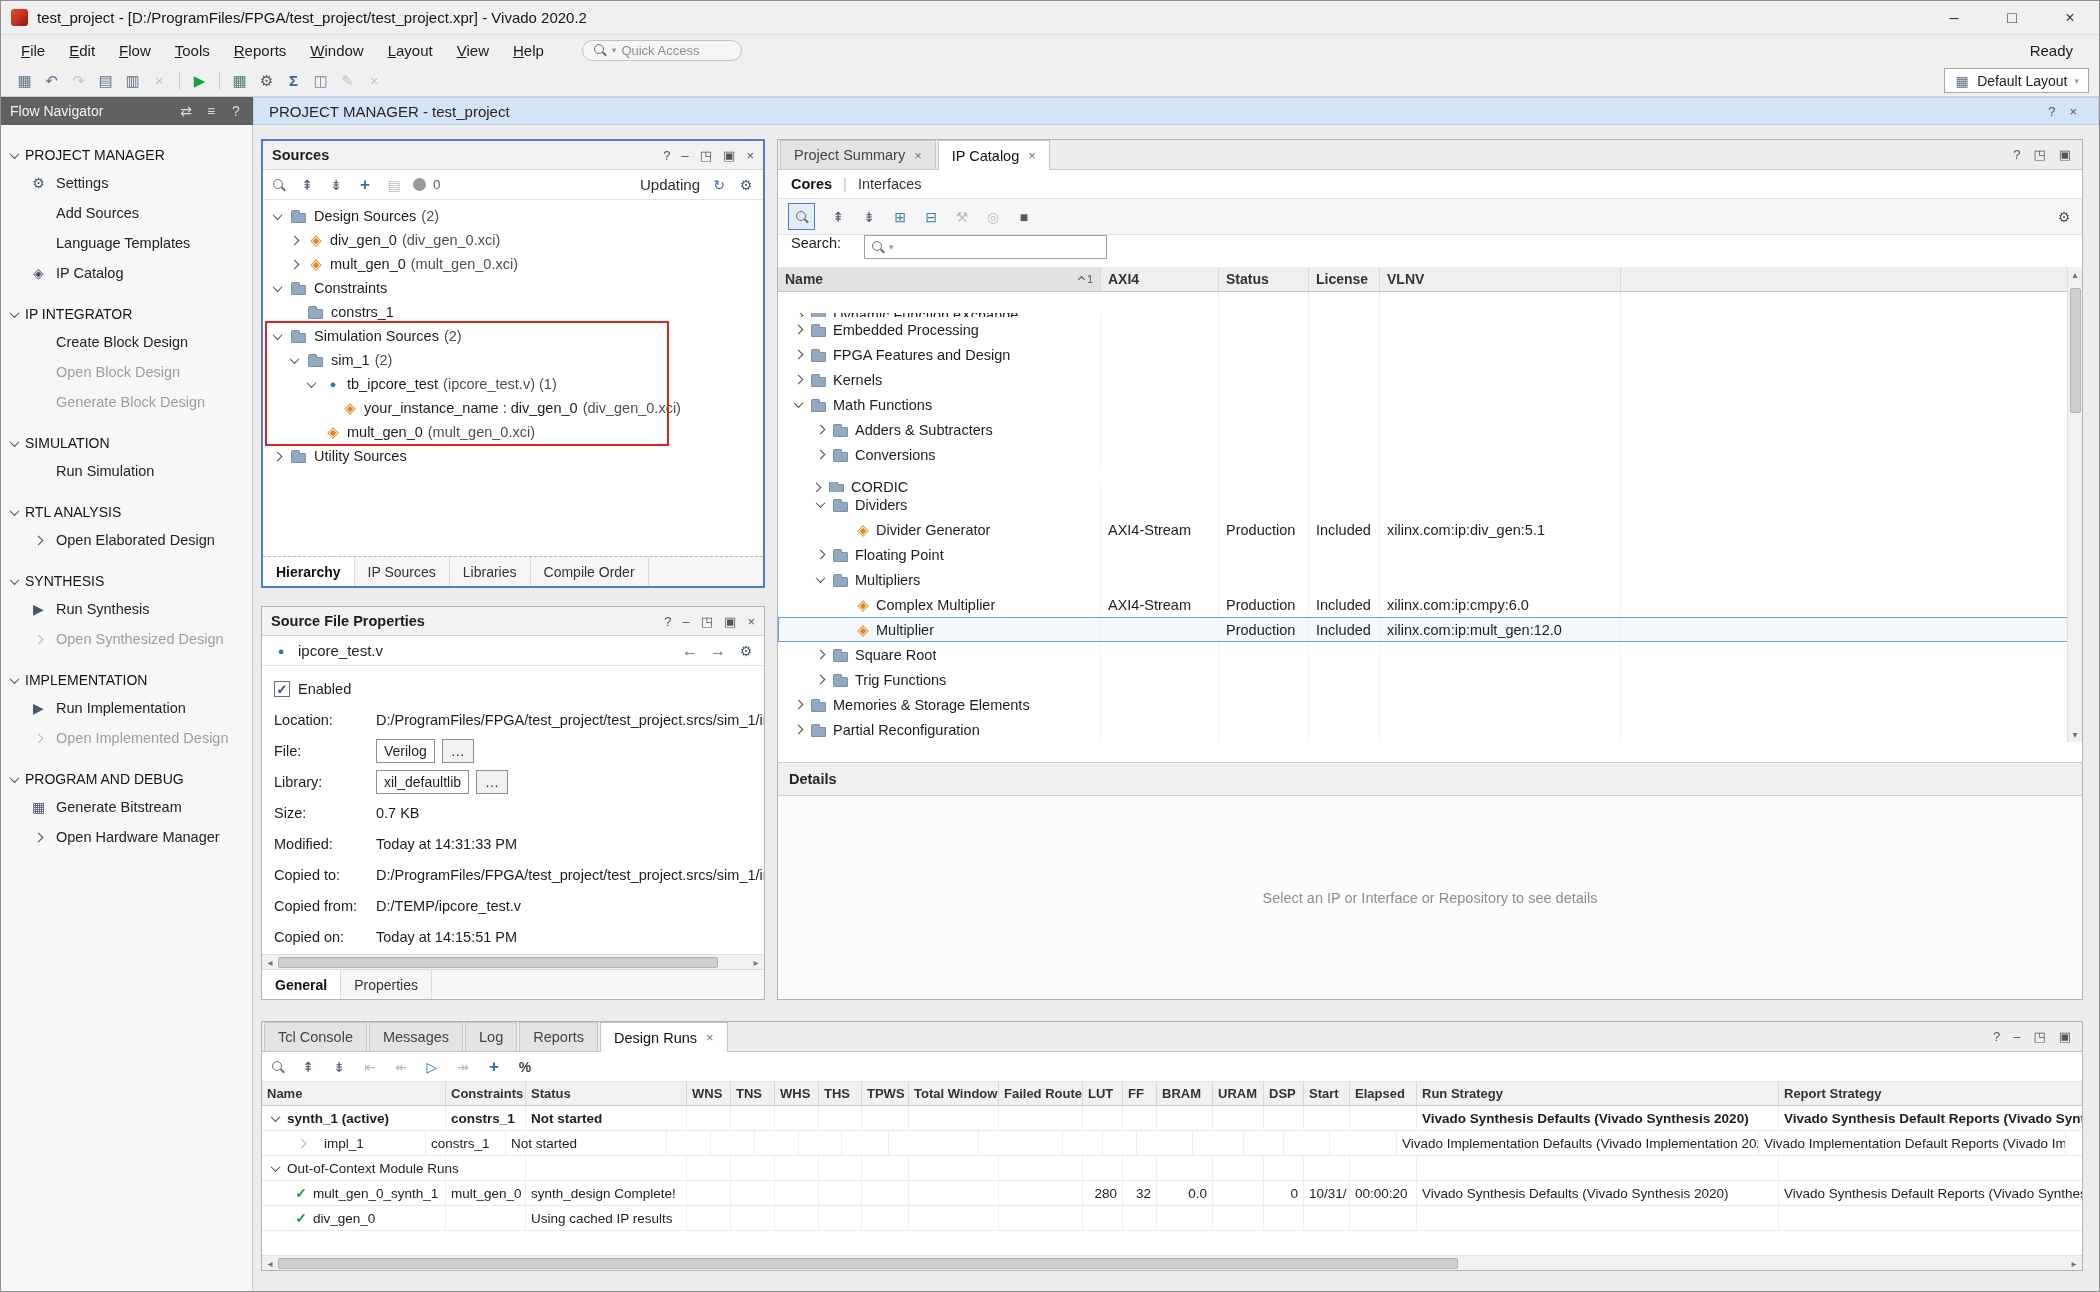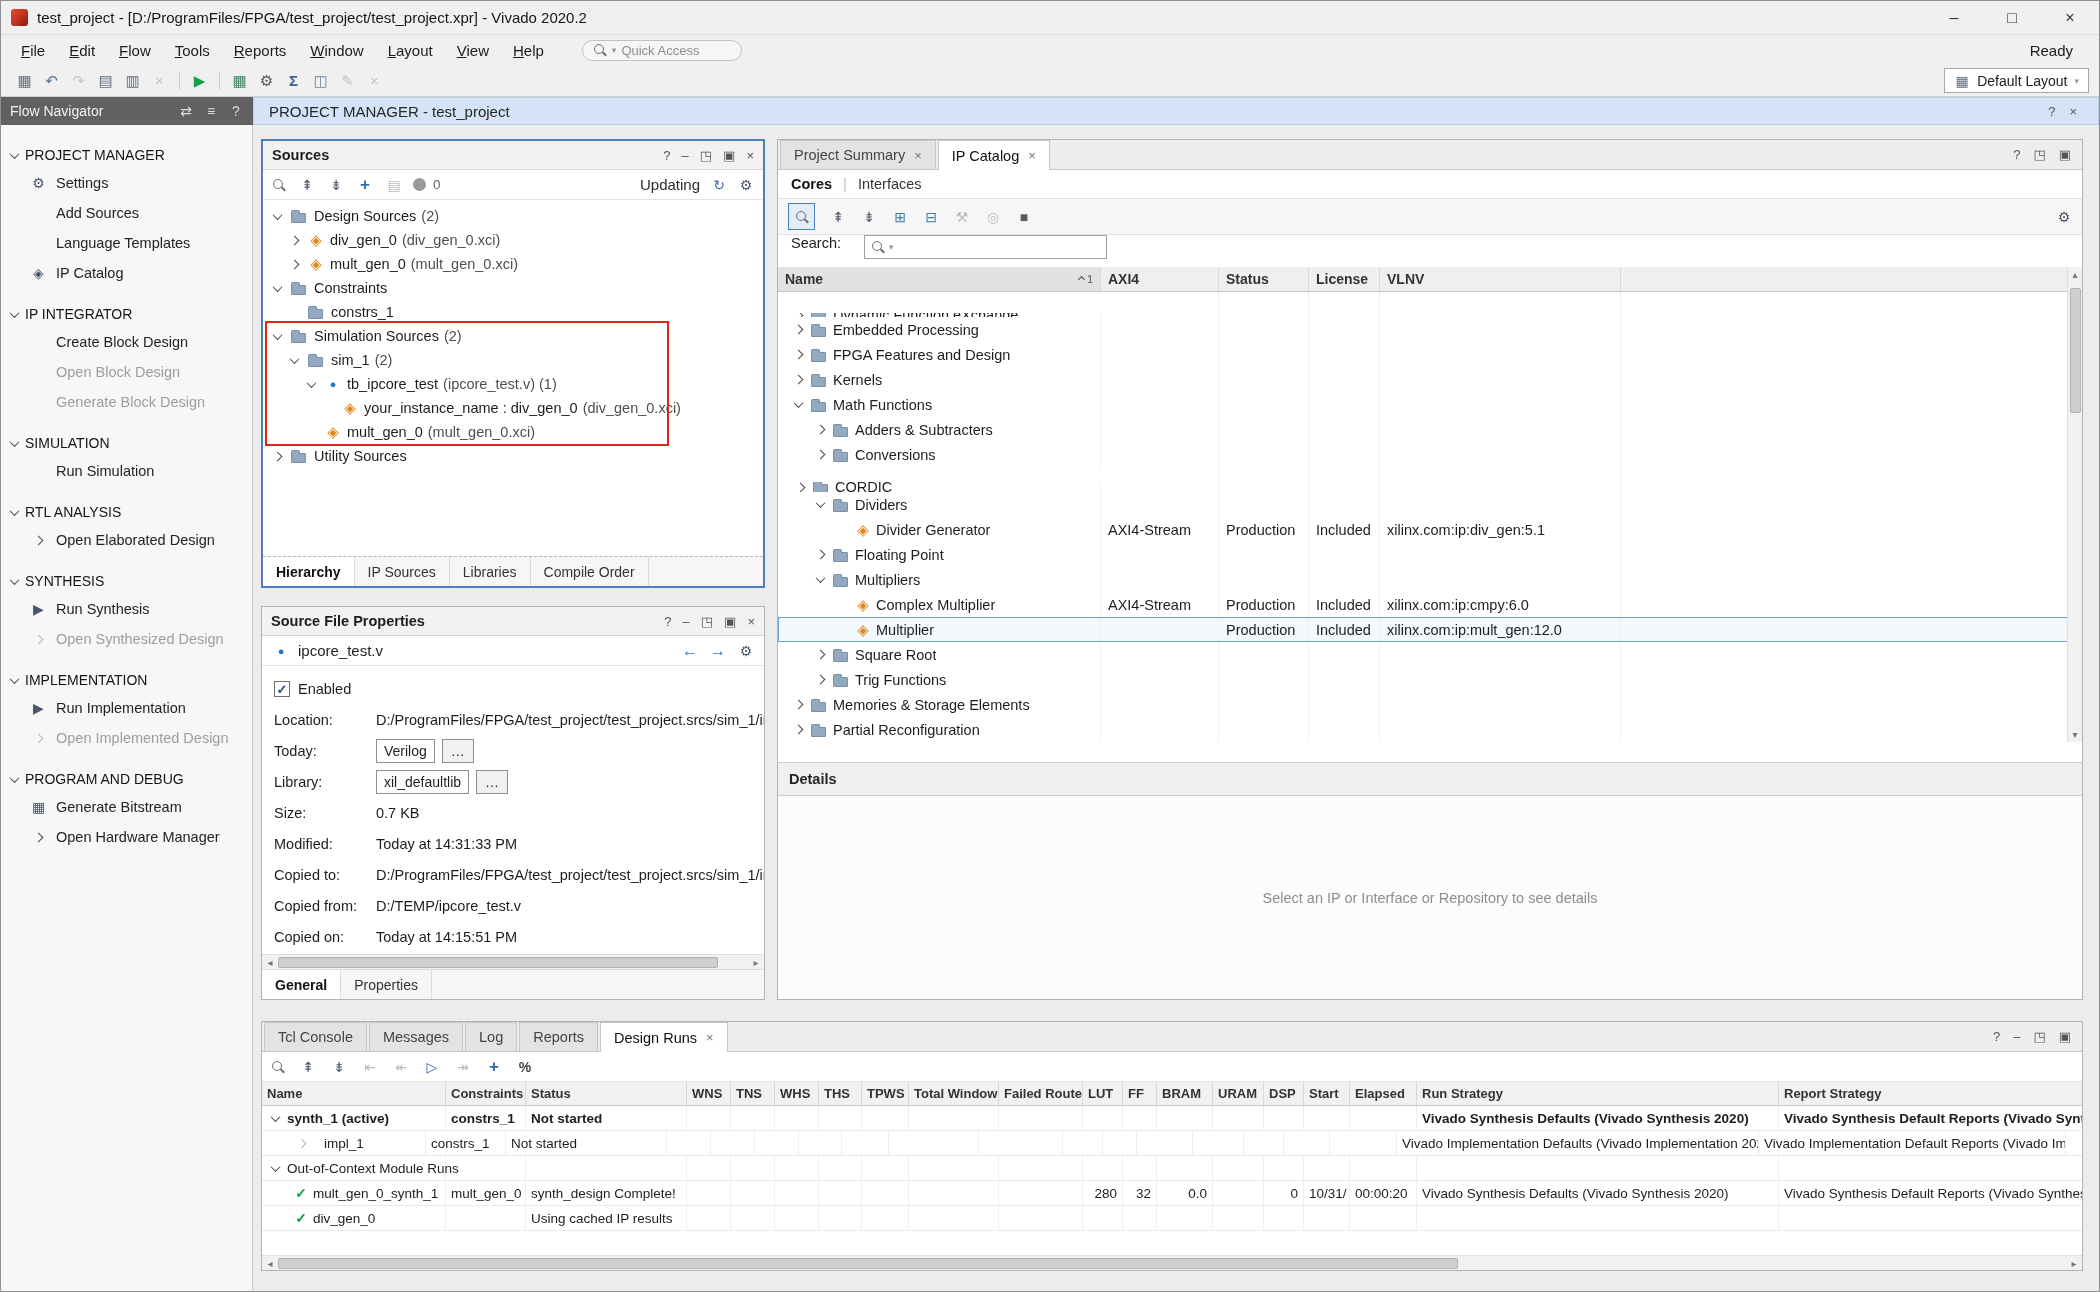--- a/index.html
+++ b/index.html
@@ -506,21 +506,21 @@
           <div class="enabled-row">
             <span class="cb">✓</span>
             <span>Enabled</span>
           </div>
           <div>
               <div class="prop-row">
                 <span class="prop-label">Location:</span>
                 <span class="prop-value">D:/ProgramFiles/FPGA/test_project/test_project.srcs/sim_1/imports/TE</span>
               </div>
               <div class="prop-row">
-                <span class="prop-label">Today:</span>
+                <span class="prop-label">File:</span>
                 <span class="combo">
                   <span>Verilog</span>
                 </span>
                 <span class="more-btn">…</span>
               </div>
               <div class="prop-row">
                 <span class="prop-label">Library:</span>
                 <span class="combo">
                   <span>xil_defaultlib</span>
                 </span>
@@ -723,21 +723,21 @@
                   <span class="ic folder"></span>
                   <span class="clabel">Conversions</span>
                 </div>
                 <div class="c" style="width: 118px;"></div>
                 <div class="c" style="width: 90px;"></div>
                 <div class="c" style="width: 71px;"></div>
                 <div class="c" style="width: 241px;"></div>
                 <div class="c filler"></div>
               </div>
               <div class="crow">
-                <div class="c cname" style="width: 323px; padding-left: 14px; margin-top: 15px;">
+                <div class="c cname" style="width: 323px; padding-left: 30px; margin-top: 15px;">
                   <span class="exp-slot">
                     <span class="chev"></span>
                   </span>
                   <span class="ic folder"></span>
                   <span class="clabel">CORDIC</span>
                 </div>
                 <div class="c" style="width: 118px;"></div>
                 <div class="c" style="width: 90px;"></div>
                 <div class="c" style="width: 71px;"></div>
                 <div class="c" style="width: 241px;"></div>

